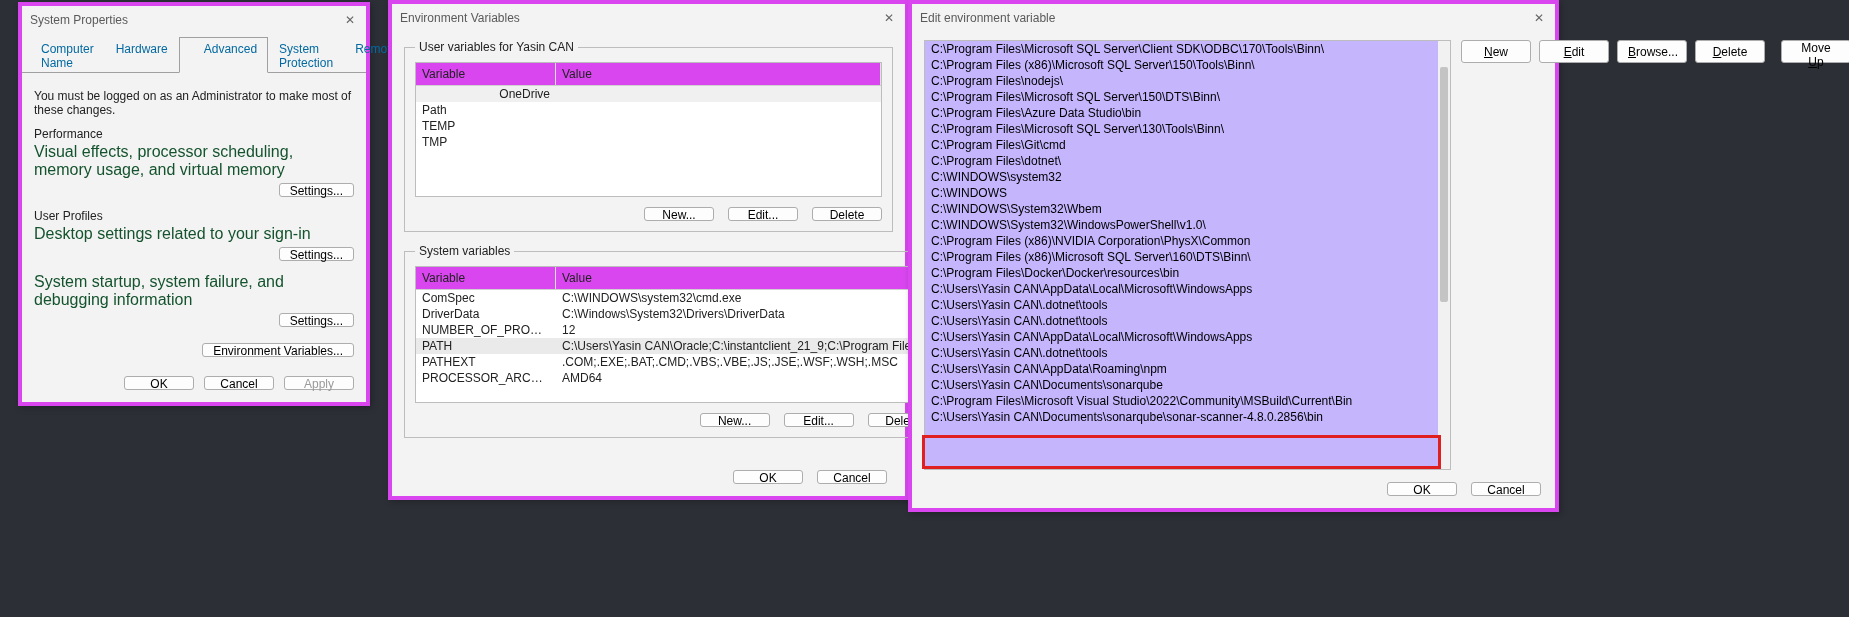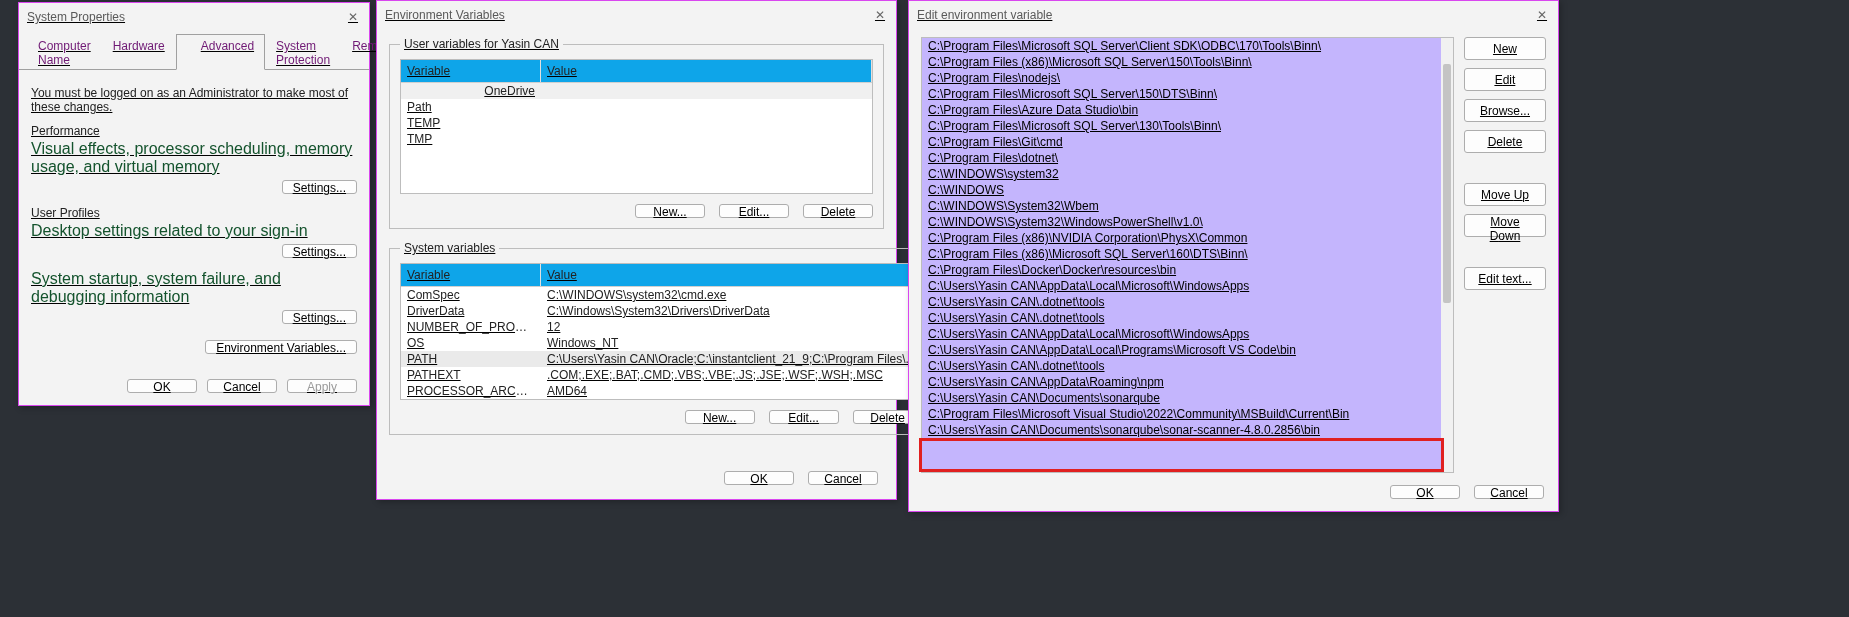--- a/index.html
+++ b/index.html
@@ -1,63 +1,63 @@
 <!DOCTYPE html>
 <html><head>
 <meta charset="utf-8">
 <style>
   * { margin: 0; padding: 0; box-sizing: border-box; font-family: "Segoe UI", Tahoma, sans-serif; }
   body { background: #2c3036; width: 1849px; height: 617px; overflow: hidden; position: relative; }
 
-  .dialog { position: absolute; background: #f3f3f3; border: 1px solid #d946ef; box-shadow: 2px 2px 6px rgba(0,0,0,.25); display: flex; flex-direction: column; text-decoration: underline; }
+  .dialog { position: absolute; background: #f3f3f3; border: 4px solid #d946ef; box-shadow: 2px 2px 6px rgba(0,0,0,.25); display: flex; flex-direction: column; }
   .titlebar { display: flex; align-items: center; justify-content: space-between; padding: 4px 6px 2px 8px; font-size: 12px; color: #555; background: #f3f3f3; }
   .titlebar .title { font-size: 12px; color: #5a5a5a; }
   .close-x { width: 20px; height: 20px; display: flex; align-items: center; justify-content: center; font-size: 12px; color: #666; cursor: default; }
   .tabrow { display: flex; gap: 0; padding: 0 8px; border-bottom: 1px solid #a0a0a0; font-size: 12px; margin-top: 4px; }
-  .tab { padding: 4px 10px 3px; border: 1px solid transparent; border-bottom: none; position: relative; top: 1px; color: #701a75; cursor: default; }
+  .tab { padding: 4px 10px 3px; border: 1px solid transparent; border-bottom: none; position: relative; top: 1px; color: #0369a1; cursor: default; }
   .tab.active { background: #f3f3f3; border-color: #a0a0a0; border-bottom: 1px solid #f3f3f3; padding-left: 24px; }
 
   .body { padding: 10px 12px 12px; font-size: 12px; color: #222; flex: 1; display: flex; flex-direction: column; }
   .note { font-size: 12px; margin: 6px 0 10px; }
 
   .group { margin-bottom: 12px; }
   .group-head { font-size: 12px; margin-bottom: 2px; color: #222; }
   .group-desc { font-size: 16px; color: #14532d; margin-bottom: 4px; }
   .btn-row-right { display: flex; justify-content: flex-end; gap: 8px; margin-top: 4px; }
 
   button.win { min-width: 70px; height: 14px; font-size: 12px; background: #fdfdfd; border: 1px solid #adadad; padding: 0 10px; cursor: default; border-radius: 3px; }
   button.win.wide { min-width: 88px; }
   button.win.disabled { color: #9a9a9a; }
 
   .sysprops-footer { padding: 6px 12px 12px; display: flex; justify-content: flex-end; gap: 10px; }
 
   
   fieldset.frame { border: 1px solid #bdbdbd; padding: 8px 10px 10px; font-size: 12px; margin-bottom: 12px; }
   fieldset.frame legend { padding: 0 4px; color: #222; }
   .listbox { background: #fff; border: 1px solid #bdbdbd; font-size: 12px; }
-  .list-header { display: flex; font-size: 12px; border-bottom: 1px solid #d0d0d0; background: #0ea5e9; }
+  .list-header { display: flex; font-size: 12px; border-bottom: 1px solid #d0d0d0; background: #d946ef; }
   .list-header > div { padding: 4px 6px; border-right: 1px solid #e0e0e0; }
   .col-var { width: 140px; flex: 0 0 140px; }
   .col-val { flex: 1; }
   .list-rows { height: 110px; overflow: hidden; }
   .list-row { display: flex; }
   .list-row > div { padding: 1px 6px; white-space: nowrap; overflow: hidden; text-overflow: ellipsis; }
   .list-row.selected { background: #f0f0f0; text-align: right; }
   .list-row.path-hl { background: #eaeaea; }
 
   .env-footer { display: flex; justify-content: flex-end; gap: 14px; padding: 8px 18px 14px; }
 
   
   .editdlg-body { display: flex; gap: 10px; padding: 10px 12px 4px; flex: 1; min-height: 0; }
   .pathlist-wrap { flex: 1; background: #c4b5fd; border: 1px solid #bdbdbd; position: relative; display: flex; }
   .pathlist { flex: 1; overflow: auto; font-size: 12px; }
   .path-item { padding: 1px 6px; white-space: nowrap; }
   .highlight-box { position: absolute; border: 3px solid #e02020; left: -3px; right: 9px; bottom: 0; height: 34px; pointer-events: none; }
 
-  .side-btns { display: flex; flex-direction: column; gap: 8px; width: 82px; }
+  .side-btns { display: flex; flex-direction: row; gap: 8px; width: 82px; }
   .side-btns button { width: 82px; height: 23px; }
 
   .edit-footer { display: flex; justify-content: flex-end; gap: 14px; padding: 8px 14px 12px; }
 
   .scrollbar-v { position: absolute; right: 0; top: 0; bottom: 0; width: 12px; background: #f1f1f1; }
   .scrollbar-thumb { position: absolute; right: 2px; width: 8px; top: 6%; height: 55%; background: #c4c4c4; border-radius: 2px; }
 
   .underline { text-decoration: underline; }
 </style>
 </head>
@@ -105,21 +105,21 @@
       <button class="win wide" style="min-width:130px;">Environment Variables...</button>
     </div>
   </div>
   <div class="sysprops-footer">
     <button class="win">OK</button>
     <button class="win">Cancel</button>
     <button class="win disabled">Apply</button>
   </div>
 </div>
 
-<div class="dialog" style="left:376px; top:0px; width:521px; height:500px;">
+<div class="dialog" style="left:388px; top:0px; width:521px; height:500px;">
   <div class="titlebar">
     <span class="title">Environment Variables</span>
     <span class="close-x">✕</span>
   </div>
   <div class="body">
     <fieldset class="frame">
       <legend>User variables for Yasin CAN</legend>
       <div class="listbox">
         <div class="list-header">
           <div class="col-var">Variable</div>
@@ -163,24 +163,20 @@
               <div class="col-var">ComSpec</div>
               <div class="col-val">C:\WINDOWS\system32\cmd.exe</div>
             </div>
             <div class="list-row">
               <div class="col-var">DriverData</div>
               <div class="col-val">C:\Windows\System32\Drivers\DriverData</div>
             </div>
             <div class="list-row">
               <div class="col-var">NUMBER_OF_PROCESSORS</div>
               <div class="col-val">12</div>
-            </div>
-            <div class="list-row">
-              <div class="col-var">OS</div>
-              <div class="col-val">Windows_NT</div>
             </div>
             <div class="list-row path-hl">
               <div class="col-var">PATH</div>
               <div class="col-val">C:\Users\Yasin CAN\Oracle;C:\instantclient_21_9;C:\Program Files\...</div>
             </div>
             <div class="list-row">
               <div class="col-var">PATHEXT</div>
               <div class="col-val">.COM;.EXE;.BAT;.CMD;.VBS;.VBE;.JS;.JSE;.WSF;.WSH;.MSC</div>
             </div>
             <div class="list-row">
@@ -222,21 +218,20 @@
           <div class="path-item">C:\WINDOWS</div>
           <div class="path-item">C:\WINDOWS\System32\Wbem</div>
           <div class="path-item">C:\WINDOWS\System32\WindowsPowerShell\v1.0\</div>
           <div class="path-item">C:\Program Files (x86)\NVIDIA Corporation\PhysX\Common</div>
           <div class="path-item">C:\Program Files (x86)\Microsoft SQL Server\160\DTS\Binn\</div>
           <div class="path-item">C:\Program Files\Docker\Docker\resources\bin</div>
           <div class="path-item">C:\Users\Yasin CAN\AppData\Local\Microsoft\WindowsApps</div>
           <div class="path-item">C:\Users\Yasin CAN\.dotnet\tools</div>
           <div class="path-item">C:\Users\Yasin CAN\.dotnet\tools</div>
           <div class="path-item">C:\Users\Yasin CAN\AppData\Local\Microsoft\WindowsApps</div>
-          <div class="path-item">C:\Users\Yasin CAN\AppData\Local\Programs\Microsoft VS Code\bin</div>
           <div class="path-item">C:\Users\Yasin CAN\.dotnet\tools</div>
           <div class="path-item">C:\Users\Yasin CAN\AppData\Roaming\npm</div>
           <div class="path-item">C:\Users\Yasin CAN\Documents\sonarqube</div>
           <div class="path-item">C:\Program Files\Microsoft Visual Studio\2022\Community\MSBuild\Current\Bin</div>
           <div class="path-item">C:\Users\Yasin CAN\Documents\sonarqube\sonar-scanner-4.8.0.2856\bin</div>
         </div>
       <div class="scrollbar-v">
         <div class="scrollbar-thumb"></div>
       </div>
       <div class="highlight-box"></div>

